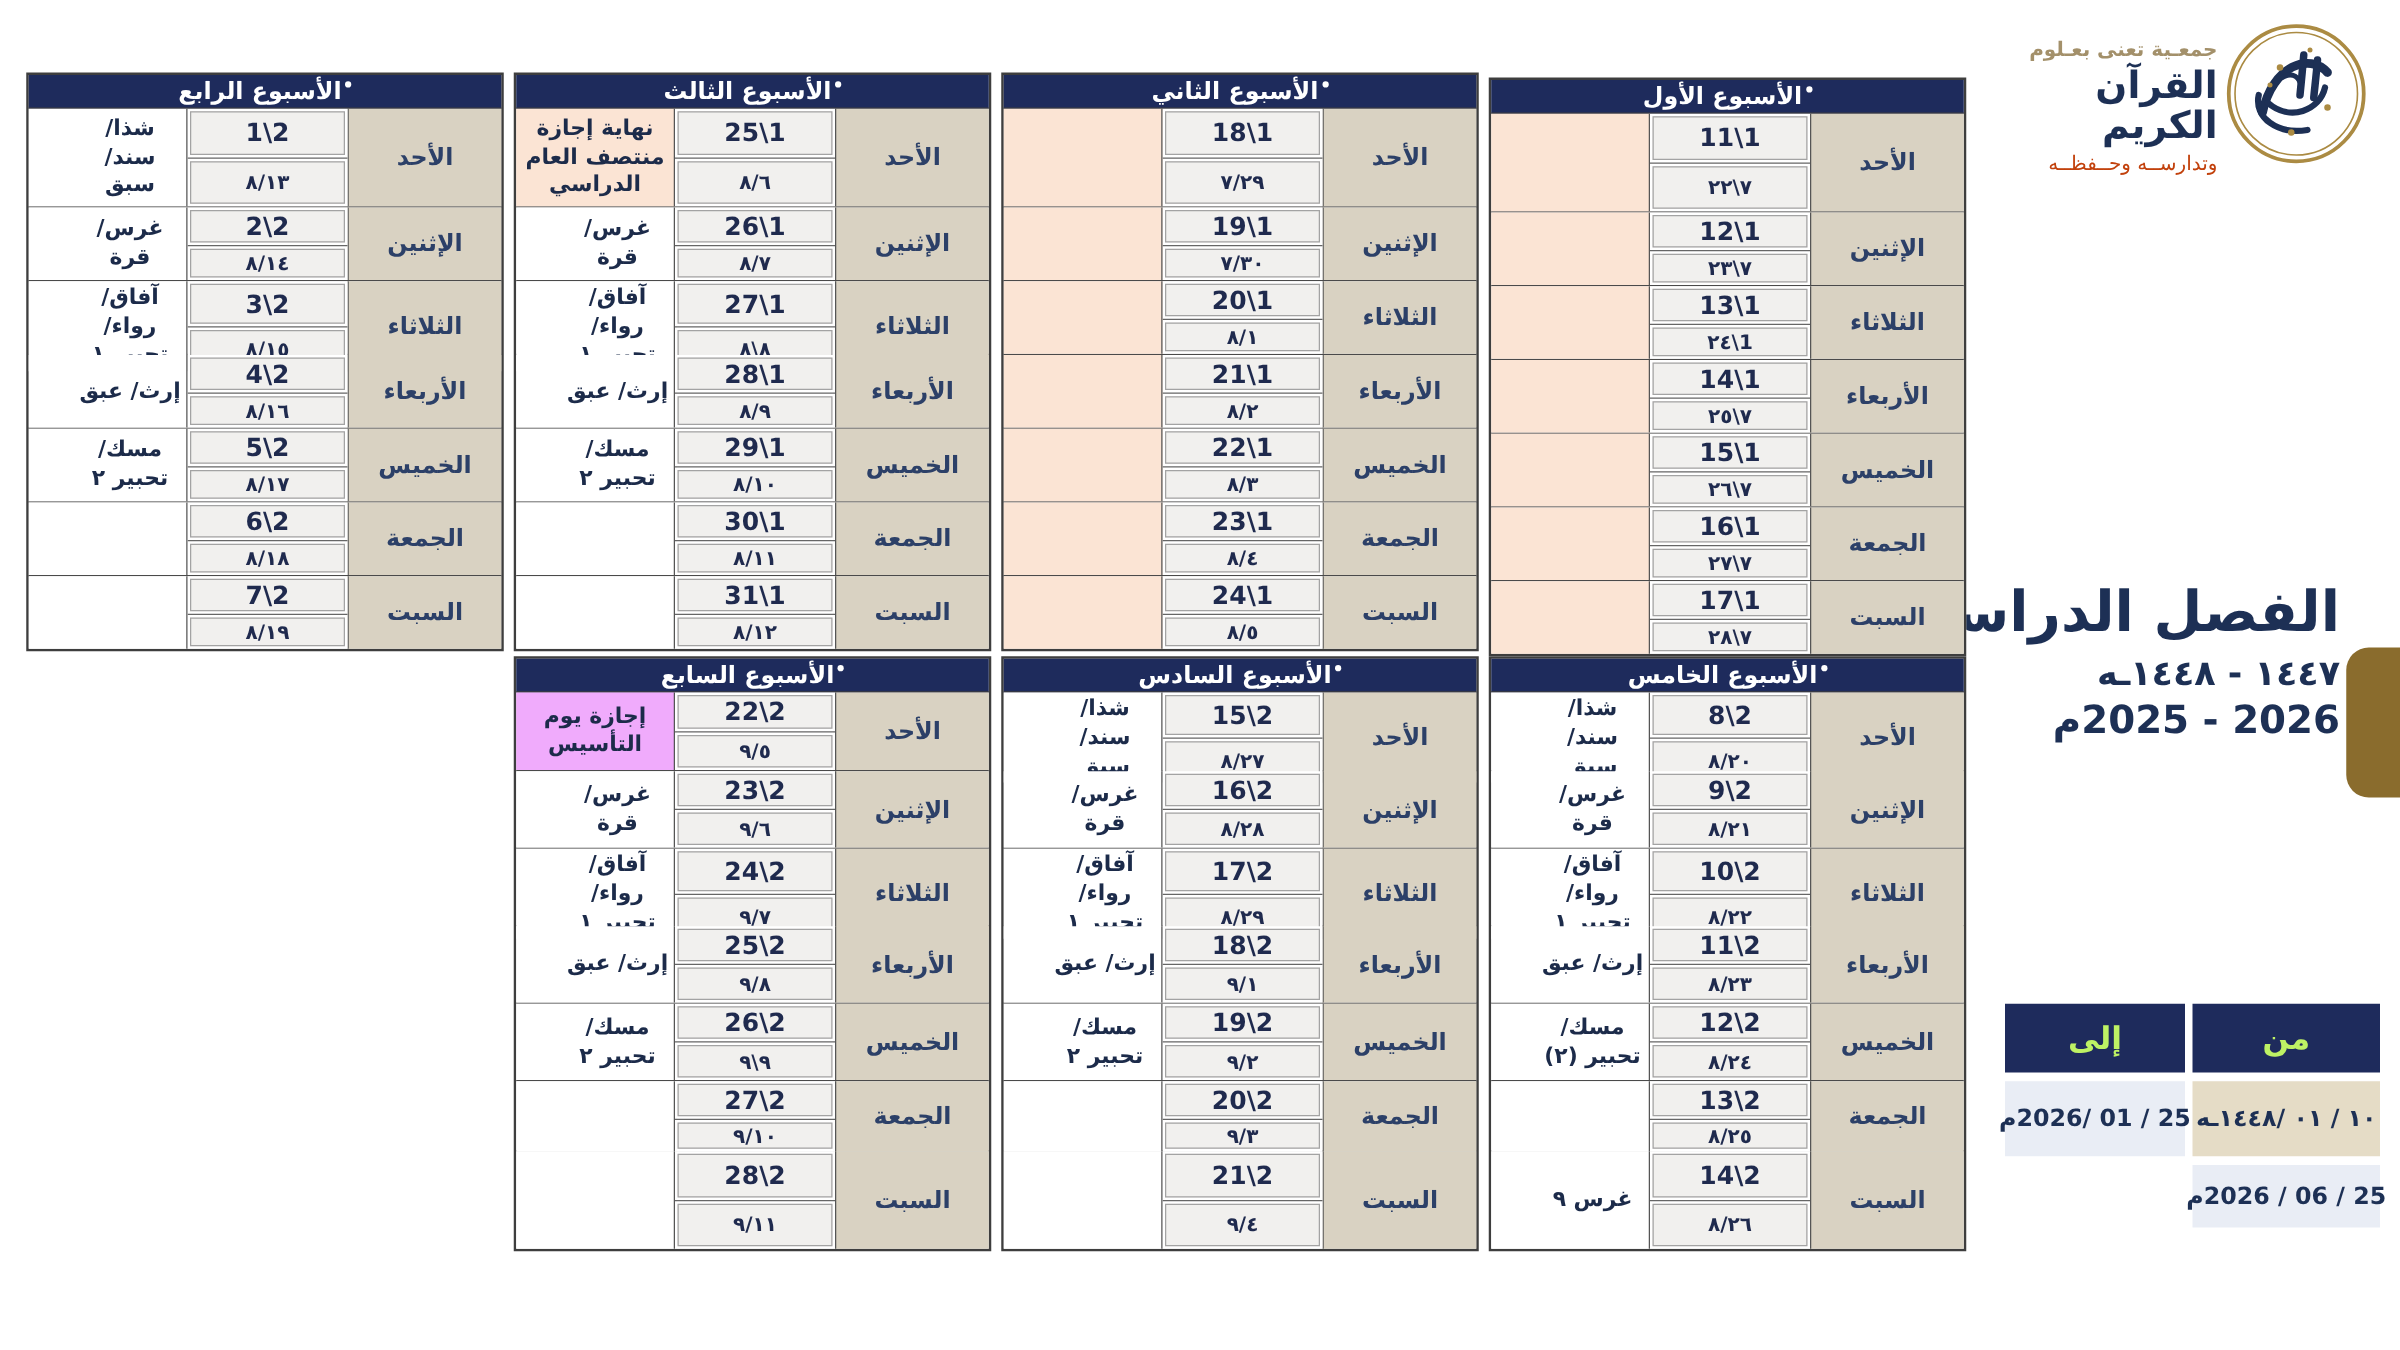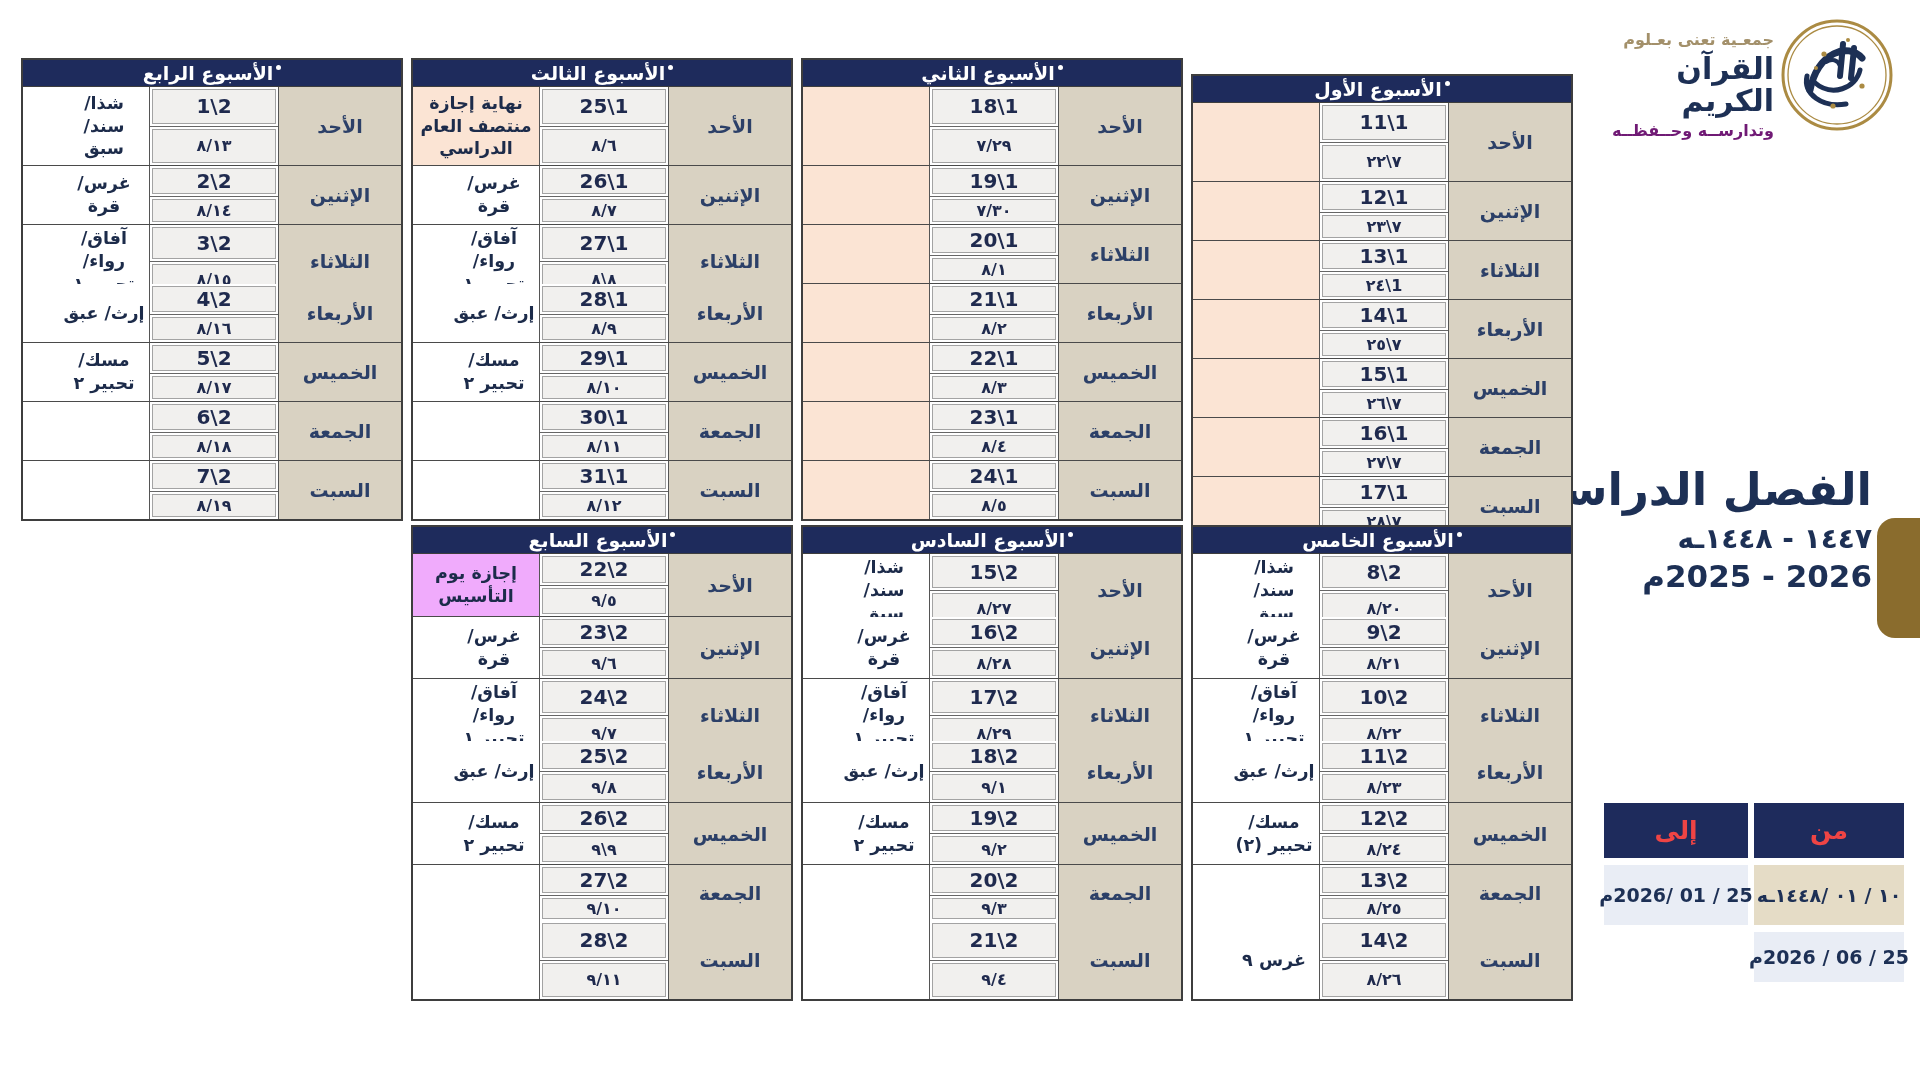--- a/index.html
+++ b/index.html
@@ -4,21 +4,21 @@
 <style>
   html,body{margin:0;padding:0;}
   body{
     width:1920px;height:1080px;position:relative;overflow:hidden;
     background:#ffffff;
     font-family:"DejaVu Sans", sans-serif;
     direction:rtl;
   }
   
   .week{position:absolute;background:#fff;border:2px solid #3e3e3e;box-sizing:border-box;width:382px;}
-  .w1{left:1191px;top:74px;}
+  .w1{left:1191px;top:62px;}
   .w2{left:801px; top:58px;}
   .w3{left:411px; top:58px;}
   .w4{left:21px;  top:58px;}
   .w5{left:1191px;top:525px;}
   .w6{left:801px; top:525px;}
   .w7{left:411px; top:525px;}
   .week-header{
     height:27px;background:#1e2b5c;color:#fff;
     display:flex;align-items:center;justify-content:center;
     font-size:19px;font-weight:bold;border-bottom:1px solid #3e3e3e;
@@ -48,36 +48,36 @@
     font-weight:bold;color:#1c2b4a;font-size:17.5px;line-height:1.3;padding:2px 4px;
   }
   .bg-white{background:#ffffff;padding-left:40px;}
   .bg-peach{background:#fbe4d4;}
   .bg-green{background:#f0abfc;}
   .num{direction:ltr;unicode-bidi:bidi-override;white-space:nowrap;}
   
   .brand{position:absolute;top:30px;left:1574px;width:200px;text-align:right;}
   .brand-l1{font-size:16px;color:#a3906a;font-weight:bold;margin-bottom:4px;}
   .brand-l2{font-size:30px;color:#1d3055;font-weight:bold;line-height:1.05;margin-bottom:5px;}
-  .brand-l3{font-size:16px;color:#701a75;font-weight:bold;}
+  .brand-l3{font-size:16px;color:#c2410c;font-weight:normal;}
   .logo{position:absolute;left:1780px;top:18px;width:114px;height:114px;}
   
   .title{position:absolute;top:463px;left:1500px;width:372px;text-align:right;color:#1d3055;}
   .title-l1,.title-l2{font-size:45px;font-weight:bold;line-height:1.22;}
   .title-l3{font-size:28px;font-weight:bold;margin-top:4px;}
   .title-l4{font-size:31px;font-weight:bold;margin-top:3px;}
   .gold-tab{position:absolute;left:1877px;top:518px;width:43px;height:120px;background:#8a6c2d;border-radius:18px 0 0 18px;}
   
   .range{
     position:absolute;left:1604px;top:803px;width:300px;
     display:grid;grid-template-columns:150px 144px;grid-template-rows:55px 60px 50px;
     column-gap:6px;row-gap:7px;
   }
   .range > div{display:flex;align-items:center;justify-content:center;box-sizing:border-box;}
-  .range-h{background:#1e2b5c;color:#ef4444;font-size:25px;font-weight:bold;}
+  .range-h{background:#1e2b5c;color:#bef264;font-size:25px;font-weight:bold;}
   .range-hijri{background:#e5dcc6;color:#1d3055;font-size:19px;font-weight:bold;}
   .range-greg{background:#e9edf5;color:#1d3055;font-size:19px;font-weight:bold;}
 </style>
 </head>
 <body>
 
 <div class="brand">
   <div class="brand-l1">جمعـية تعنى بعـلوم</div>
   <div class="brand-l2">القرآن الكريم</div>
   <div class="brand-l3">وتدارســه وحــفظــه</div>

